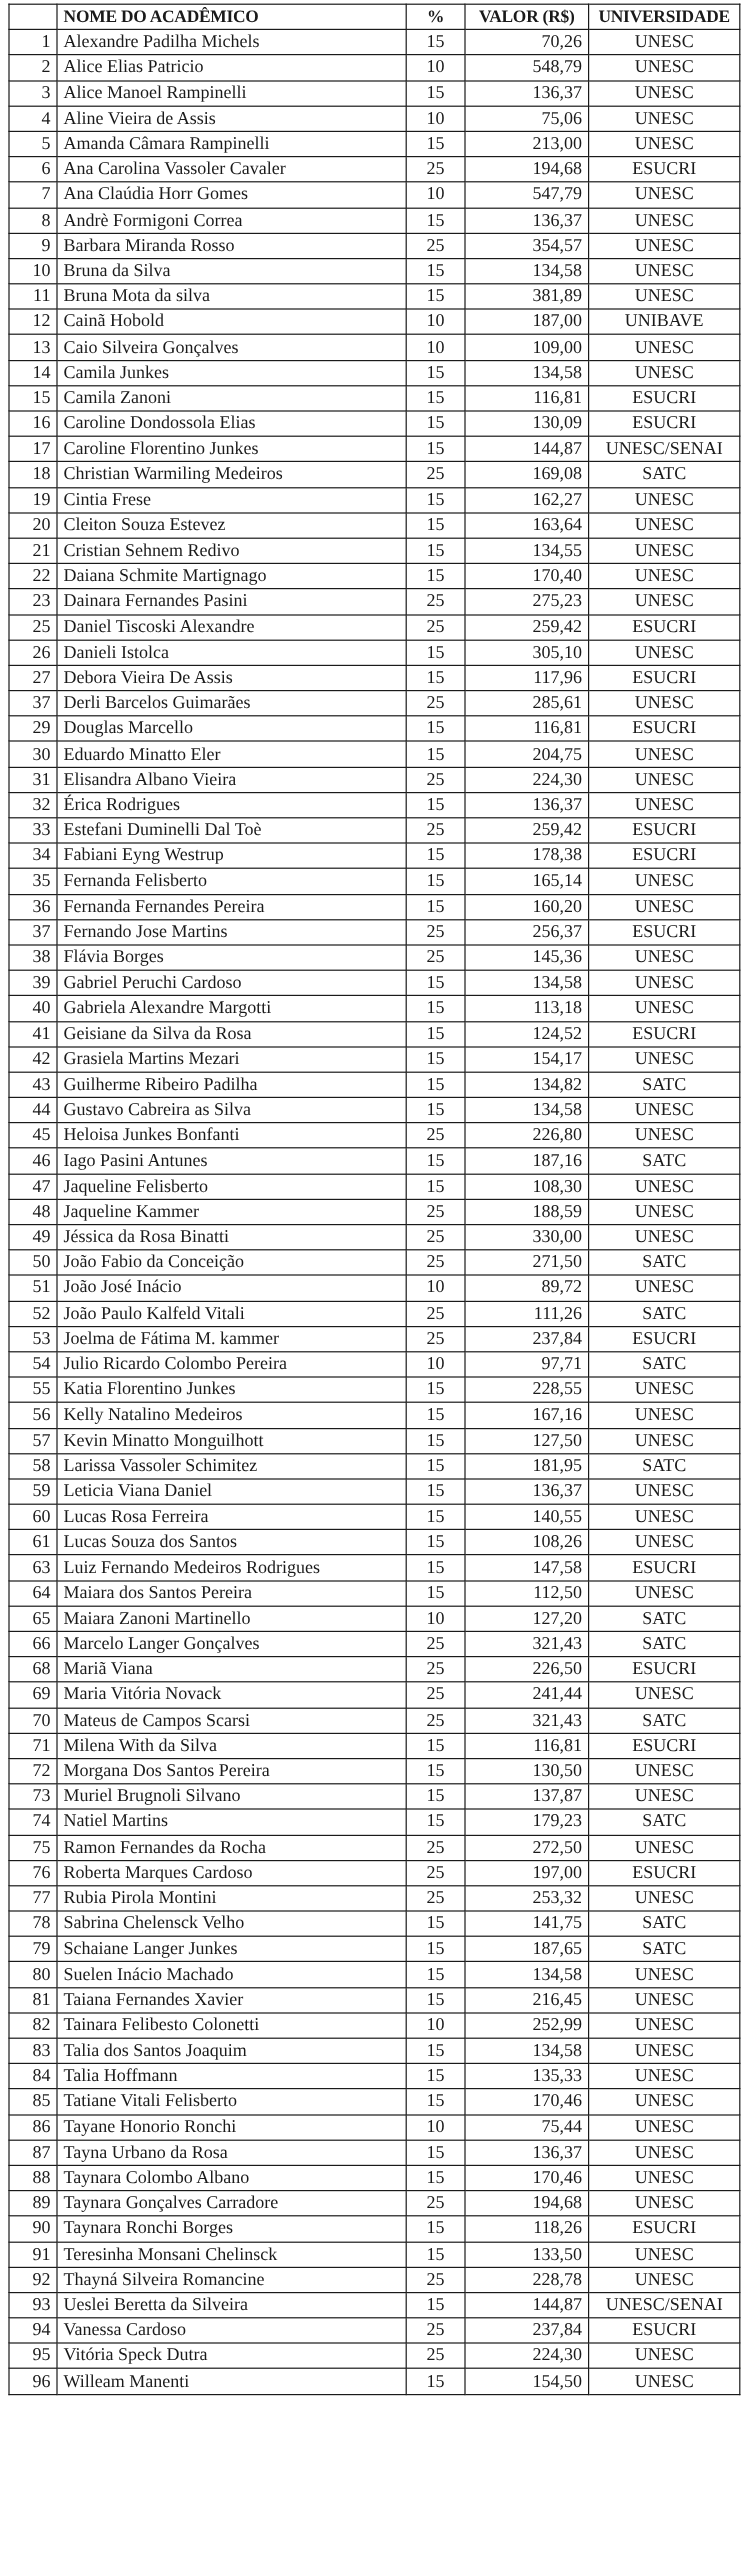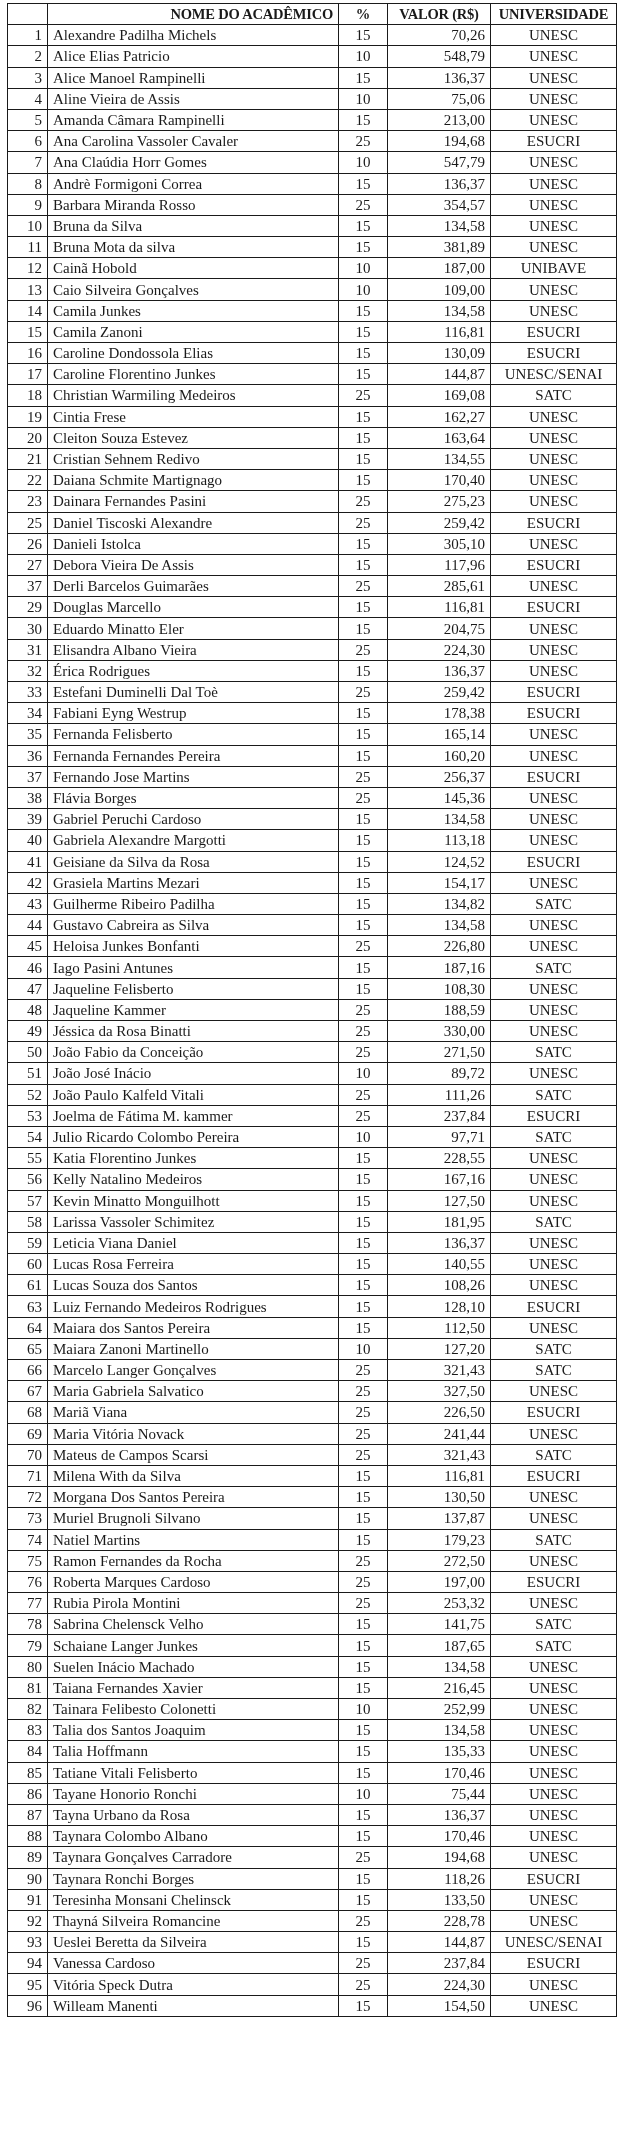--- a/index.html
+++ b/index.html
@@ -35,21 +35,21 @@
   table.roster th {
     font-weight: bold;
     font-size: 14.5px;
     letter-spacing: -0.2px;
   }
   col.c-num { width: 40px; }
   col.c-name { width: 291px; }
   col.c-pct { width: 49px; }
   col.c-val { width: 103px; }
   col.c-uni { width: 126px; }
-  th.h-name { text-align: right; padding-left: 6px; }
+  th.h-name { text-align: left; padding-left: 6px; }
   th.h-pct, th.h-val, th.h-uni { text-align: center; }
   td.num { text-align: right; padding-right: 5px; }
   td.name { text-align: left; padding-left: 6px; }
   td.pct { text-align: center; }
   td.val { text-align: right; padding-right: 4px; }
   td.uni { text-align: center; }
 </style>
 </head>
 <body>
 
@@ -488,21 +488,21 @@
         <td class="num">61</td>
         <td class="name">Lucas Souza dos Santos</td>
         <td class="pct">15</td>
         <td class="val">108,26</td>
         <td class="uni">UNESC</td>
       </tr>
       <tr>
         <td class="num">63</td>
         <td class="name">Luiz Fernando Medeiros Rodrigues</td>
         <td class="pct">15</td>
-        <td class="val">128,10</td>
+        <td class="val">147,58</td>
         <td class="uni">ESUCRI</td>
       </tr>
       <tr>
         <td class="num">64</td>
         <td class="name">Maiara dos Santos Pereira</td>
         <td class="pct">15</td>
         <td class="val">112,50</td>
         <td class="uni">UNESC</td>
       </tr>
       <tr>
@@ -511,27 +511,20 @@
         <td class="pct">10</td>
         <td class="val">127,20</td>
         <td class="uni">SATC</td>
       </tr>
       <tr>
         <td class="num">66</td>
         <td class="name">Marcelo Langer Gonçalves</td>
         <td class="pct">25</td>
         <td class="val">321,43</td>
         <td class="uni">SATC</td>
-      </tr>
-      <tr>
-        <td class="num">67</td>
-        <td class="name">Maria Gabriela Salvatico</td>
-        <td class="pct">25</td>
-        <td class="val">327,50</td>
-        <td class="uni">UNESC</td>
       </tr>
       <tr>
         <td class="num">68</td>
         <td class="name">Mariã Viana</td>
         <td class="pct">25</td>
         <td class="val">226,50</td>
         <td class="uni">ESUCRI</td>
       </tr>
       <tr>
         <td class="num">69</td>

